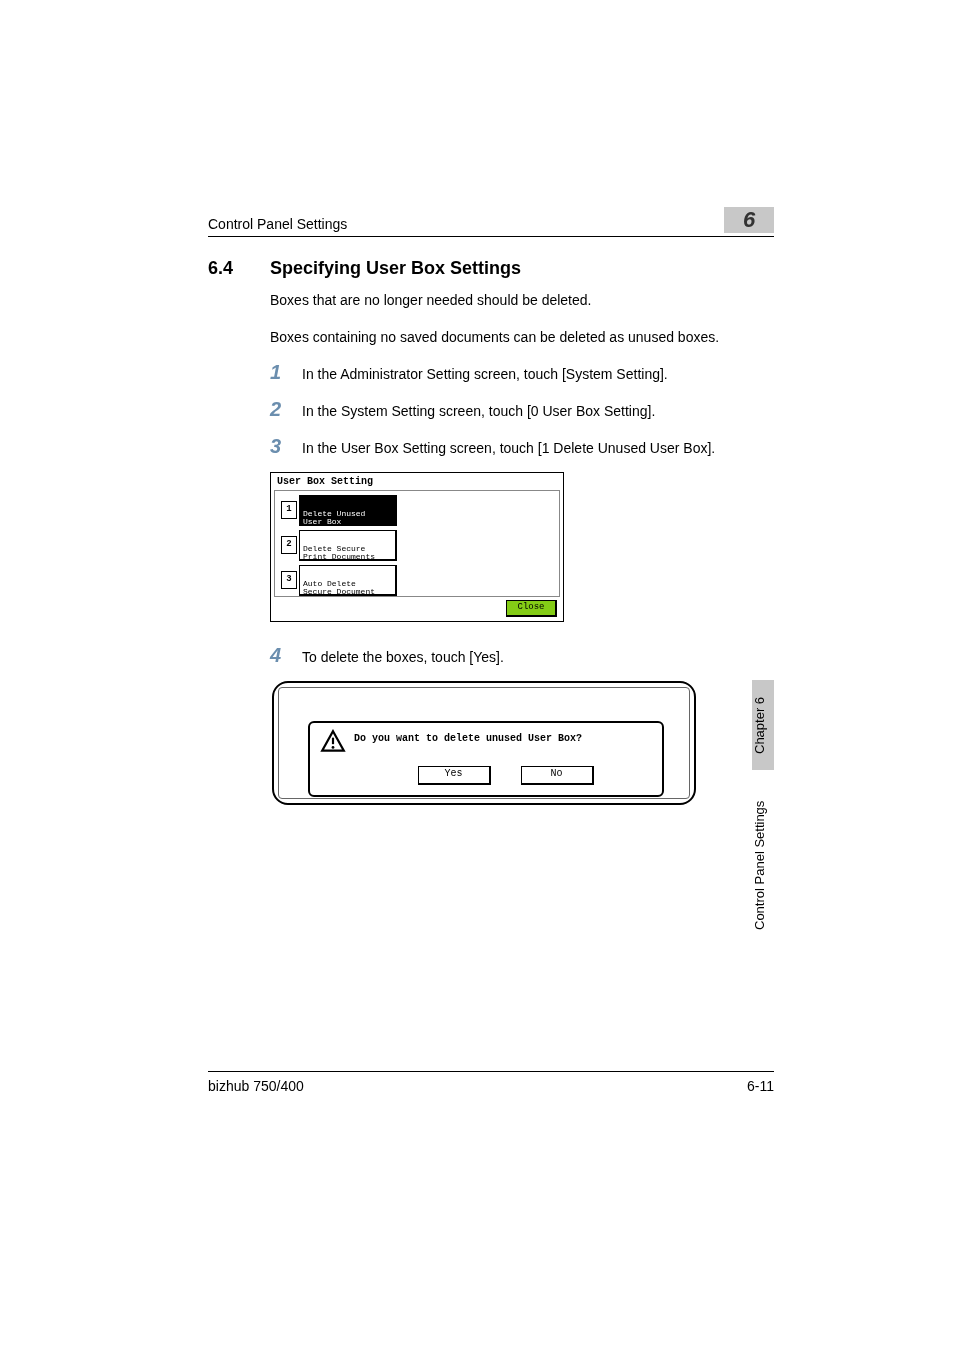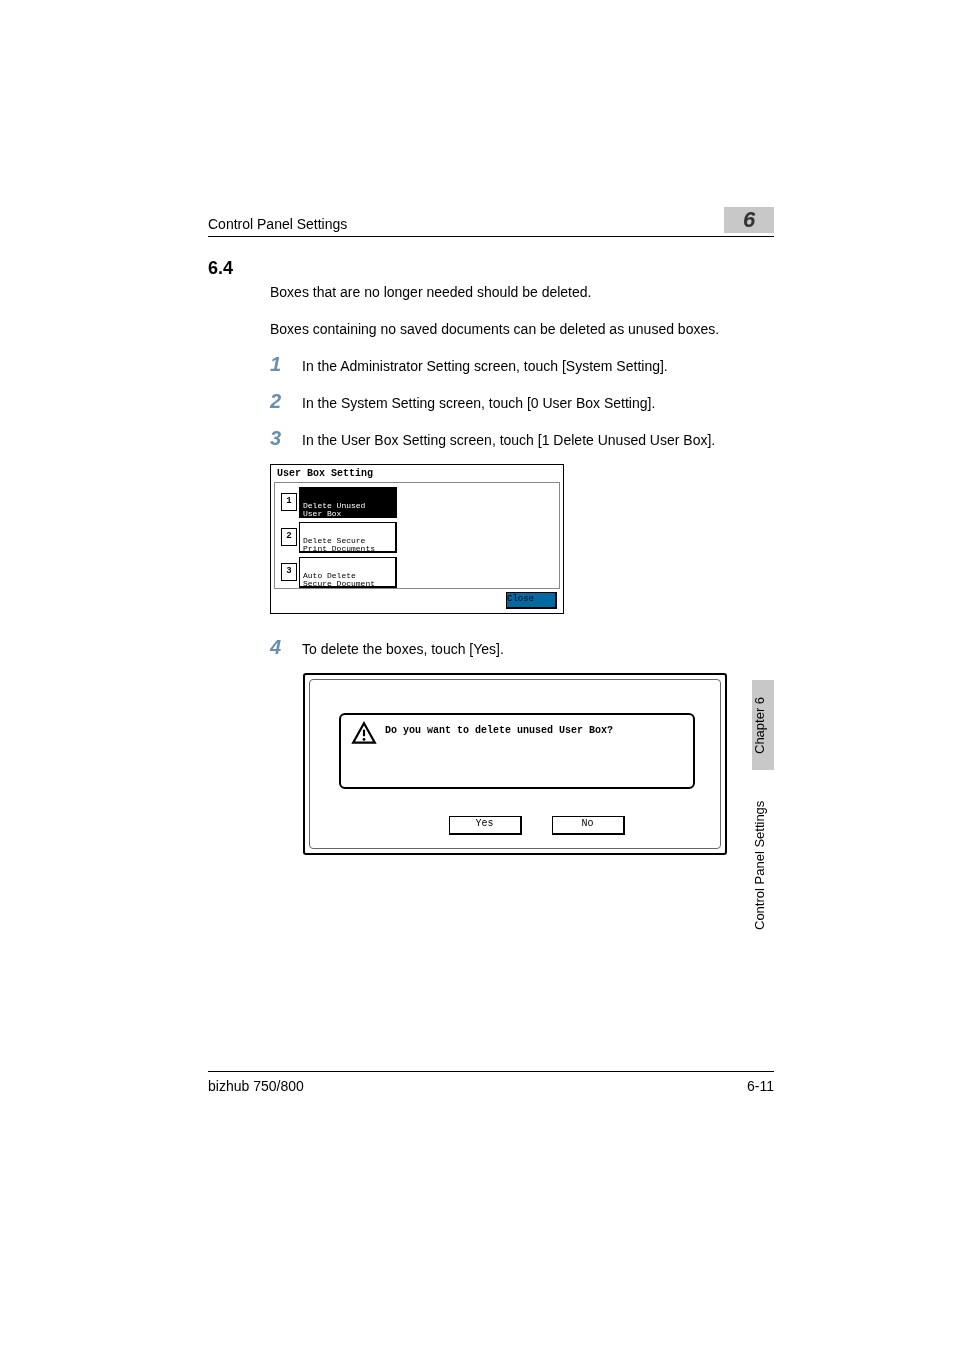--- a/index.html
+++ b/index.html
@@ -46,21 +46,21 @@
   }
   .content {
     position: absolute;
     left: 208px;
     top: 258px;
     width: 565px;
   }
   .section-row {
     display: flex;
     align-items: center;
-    margin-bottom: 4px;
+    margin-bottom: 12px;
   }
   .sec-num {
     width: 62px;
     font-size: 18px;
     font-weight: bold;
     flex-shrink: 0;
   }
   .sec-title {
     font-size: 18px;
     font-weight: bold;
@@ -160,37 +160,37 @@
   .panel1-btn.selected {
     background: #000;
     color: #fff;
   }
   .panel1-close {
     position: absolute;
     right: 6px;
     bottom: 4px;
     width: 48px;
     height: 14px;
-    background: #0369a1;
+    background: #84cc16;
     border: 1px solid #000;
     border-right: 2px solid #000;
     border-bottom: 2px solid #000;
-    text-align: left;
+    text-align: center;
     line-height: 13px;
     font-size: 9px;
   }
 
   
   .panel2 {
-    margin-left: 95px;
+    margin-left: 64px;
     margin-top: 14px;
     width: 424px;
-    height: 182px;
+    height: 124px;
     border: 2px solid #000;
-    border-radius: 3px;
+    border-radius: 16px;
     position: relative;
     font-family: "Courier New", monospace;
     background-image: radial-gradient(#555 0.5px, transparent 0.5px);
     background-size: 2px 2px;
     box-sizing: border-box;
   }
   .panel2-inside {
     position: absolute;
     left: 4px; right:4px; top:4px; bottom:4px;
     border: 1px solid #666;
@@ -299,20 +299,21 @@
   <div class="header-area">
     <div class="header-title">Control Panel Settings</div>
     <hr class="header-rule">
   </div>
   <div class="chapter-badge">6</div>
 
   <div class="content">
 
     <div class="section-row">
       <div class="sec-num">6.4</div>
+      <div class="sec-title">Specifying User Box Settings</div>
     </div>
     <div class="body-text">Boxes that are no longer needed should be deleted.</div>
 
     <div class="body-text" style="margin-bottom:6px">Boxes containing no saved documents can be deleted as unused boxes.</div>
 
     <div class="step-row">
       <div class="step-num">1</div>
       <div class="step-text">In the Administrator Setting screen, touch [System Setting].</div>
     </div>
     <div class="step-row">
@@ -378,18 +379,18 @@
   </div>
 
   <div class="side-tab">
     <div class="side-chapter">Chapter 6</div>
     <div class="side-section">Control Panel Settings</div>
   </div>
 
   <div class="footer-area">
     <hr class="footer-rule">
     <div class="footer-row">
-      <span>bizhub 750/800</span>
+      <span>bizhub 750/400</span>
       <span>6-11</span>
     </div>
   </div>
 
 </div>
 
 </body></html>

